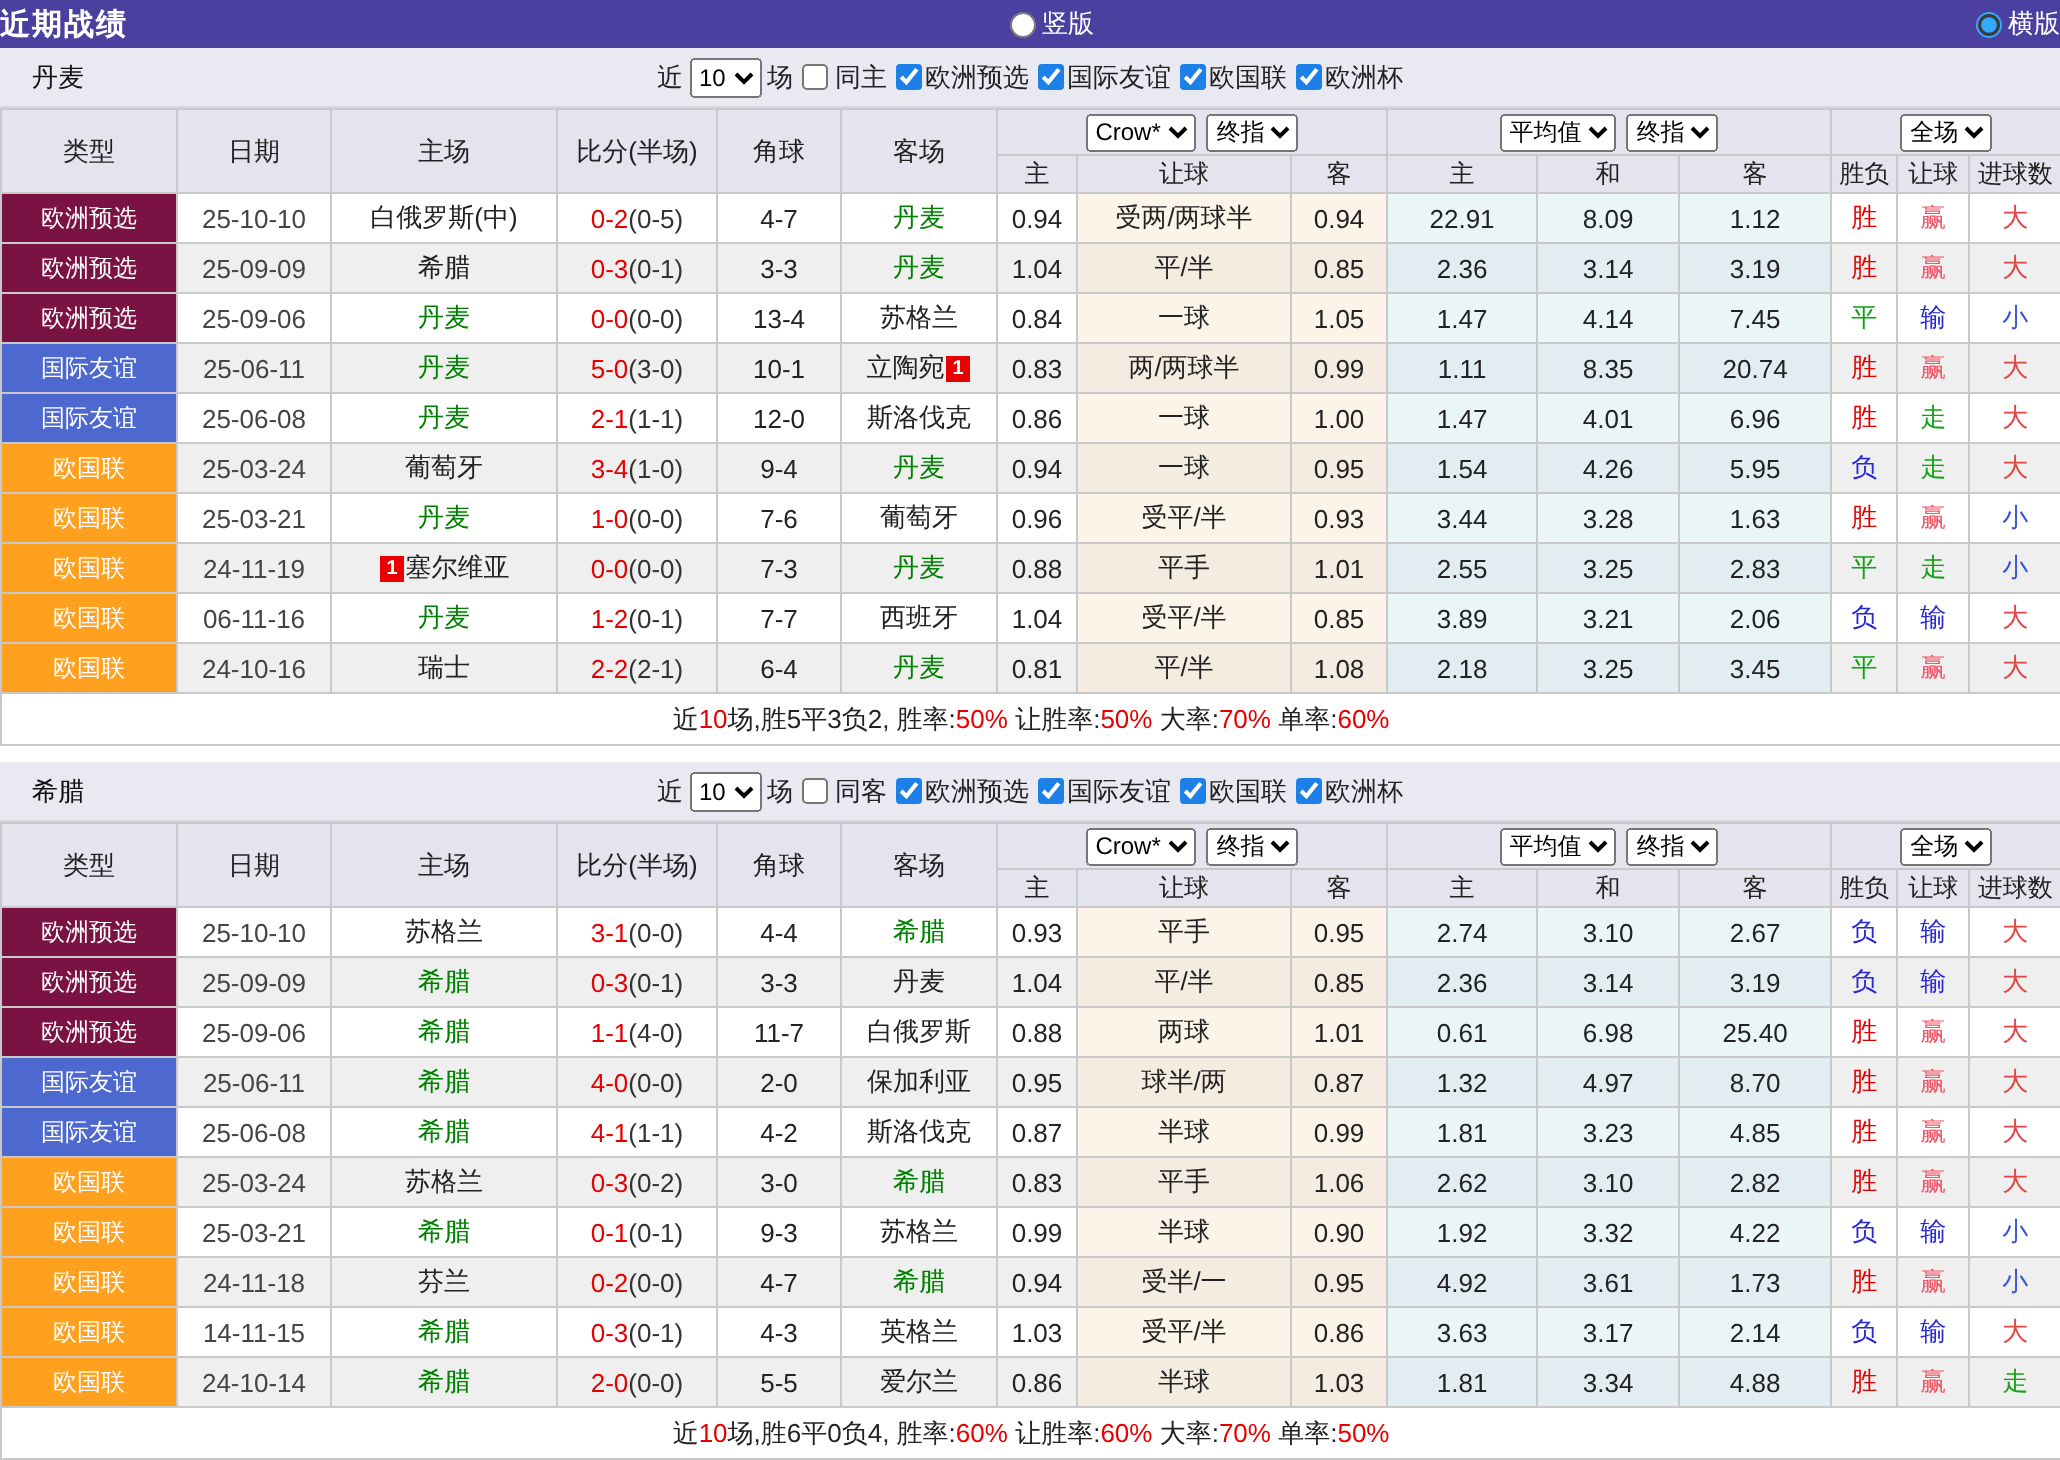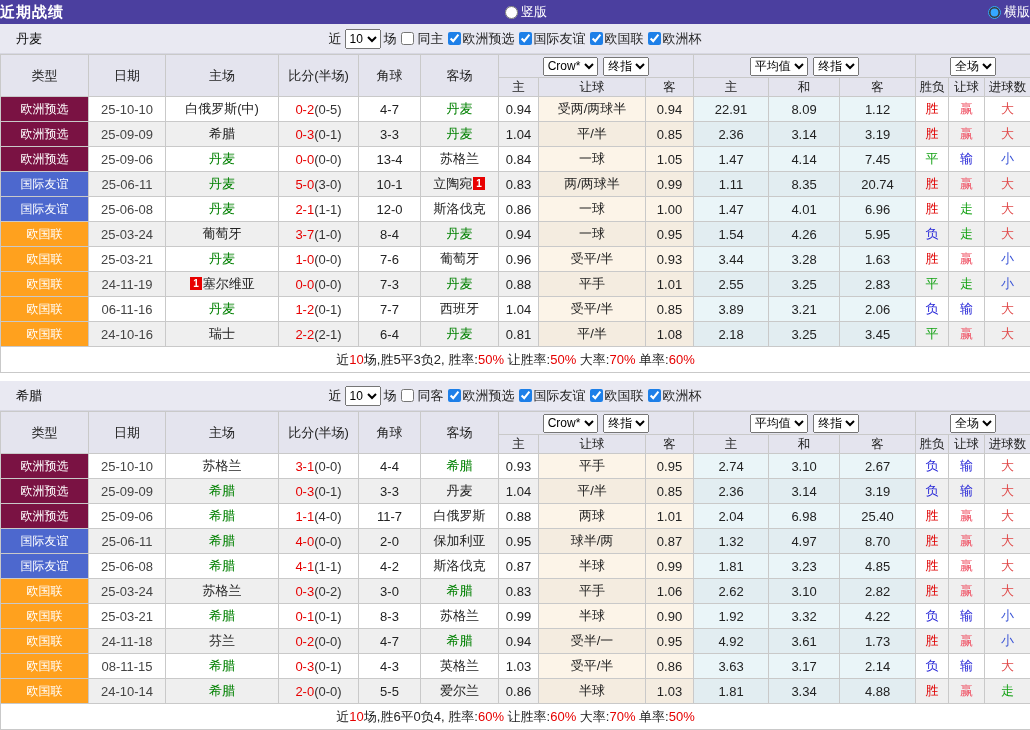--- a/index.html
+++ b/index.html
@@ -240,22 +240,22 @@
           <td class="blue">4.01</td>
           <td class="blue">6.96</td>
           <td class="c-win">胜</td>
           <td class="c-hpush">走</td>
           <td class="c-big">大</td>
         </tr>
         <tr>
           <td class="type" style="background: rgb(255, 161, 30);">欧国联</td>
           <td class="date">25-03-24</td>
           <td><span class="opp">葡萄牙</span></td>
-          <td><span class="score-m">3-7</span><span class="score-h">(1-0)</span></td>
-          <td>8-4</td>
+          <td><span class="score-m">3-4</span><span class="score-h">(1-0)</span></td>
+          <td>9-4</td>
           <td><span class="subj">丹麦</span></td>
           <td>0.94</td>
           <td class="cream">一球</td>
           <td class="cream">0.95</td>
           <td class="blue">1.54</td>
           <td class="blue">4.26</td>
           <td class="blue">5.95</td>
           <td class="c-loss">负</td>
           <td class="c-hpush">走</td>
           <td class="c-big">大</td>
@@ -452,21 +452,21 @@
         <tr>
           <td class="type" style="background: rgb(122, 18, 67);">欧洲预选</td>
           <td class="date">25-09-06</td>
           <td><span class="subj">希腊</span></td>
           <td><span class="score-m">1-1</span><span class="score-h">(4-0)</span></td>
           <td>11-7</td>
           <td><span class="opp">白俄罗斯</span></td>
           <td>0.88</td>
           <td class="cream">两球</td>
           <td class="cream">1.01</td>
-          <td class="blue">2.04</td>
+          <td class="blue">0.61</td>
           <td class="blue">6.98</td>
           <td class="blue">25.40</td>
           <td class="c-win">胜</td>
           <td class="c-hwin">赢</td>
           <td class="c-big">大</td>
         </tr>
         <tr>
           <td class="type" style="background: rgb(77, 104, 206);">国际友谊</td>
           <td class="date">25-06-11</td>
           <td><span class="subj">希腊</span></td>
@@ -515,21 +515,21 @@
           <td class="blue">2.82</td>
           <td class="c-win">胜</td>
           <td class="c-hwin">赢</td>
           <td class="c-big">大</td>
         </tr>
         <tr>
           <td class="type" style="background: rgb(255, 161, 30);">欧国联</td>
           <td class="date">25-03-21</td>
           <td><span class="subj">希腊</span></td>
           <td><span class="score-m">0-1</span><span class="score-h">(0-1)</span></td>
-          <td>8-3</td>
+          <td>9-3</td>
           <td><span class="opp">苏格兰</span></td>
           <td>0.99</td>
           <td class="cream">半球</td>
           <td class="cream">0.90</td>
           <td class="blue">1.92</td>
           <td class="blue">3.32</td>
           <td class="blue">4.22</td>
           <td class="c-loss">负</td>
           <td class="c-hloss">输</td>
           <td class="c-small">小</td>
@@ -546,21 +546,21 @@
           <td class="cream">0.95</td>
           <td class="blue">4.92</td>
           <td class="blue">3.61</td>
           <td class="blue">1.73</td>
           <td class="c-win">胜</td>
           <td class="c-hwin">赢</td>
           <td class="c-small">小</td>
         </tr>
         <tr>
           <td class="type" style="background: rgb(255, 161, 30);">欧国联</td>
-          <td class="date">08-11-15</td>
+          <td class="date">14-11-15</td>
           <td><span class="subj">希腊</span></td>
           <td><span class="score-m">0-3</span><span class="score-h">(0-1)</span></td>
           <td>4-3</td>
           <td><span class="opp">英格兰</span></td>
           <td>1.03</td>
           <td class="cream">受平/半</td>
           <td class="cream">0.86</td>
           <td class="blue">3.63</td>
           <td class="blue">3.17</td>
           <td class="blue">2.14</td>

